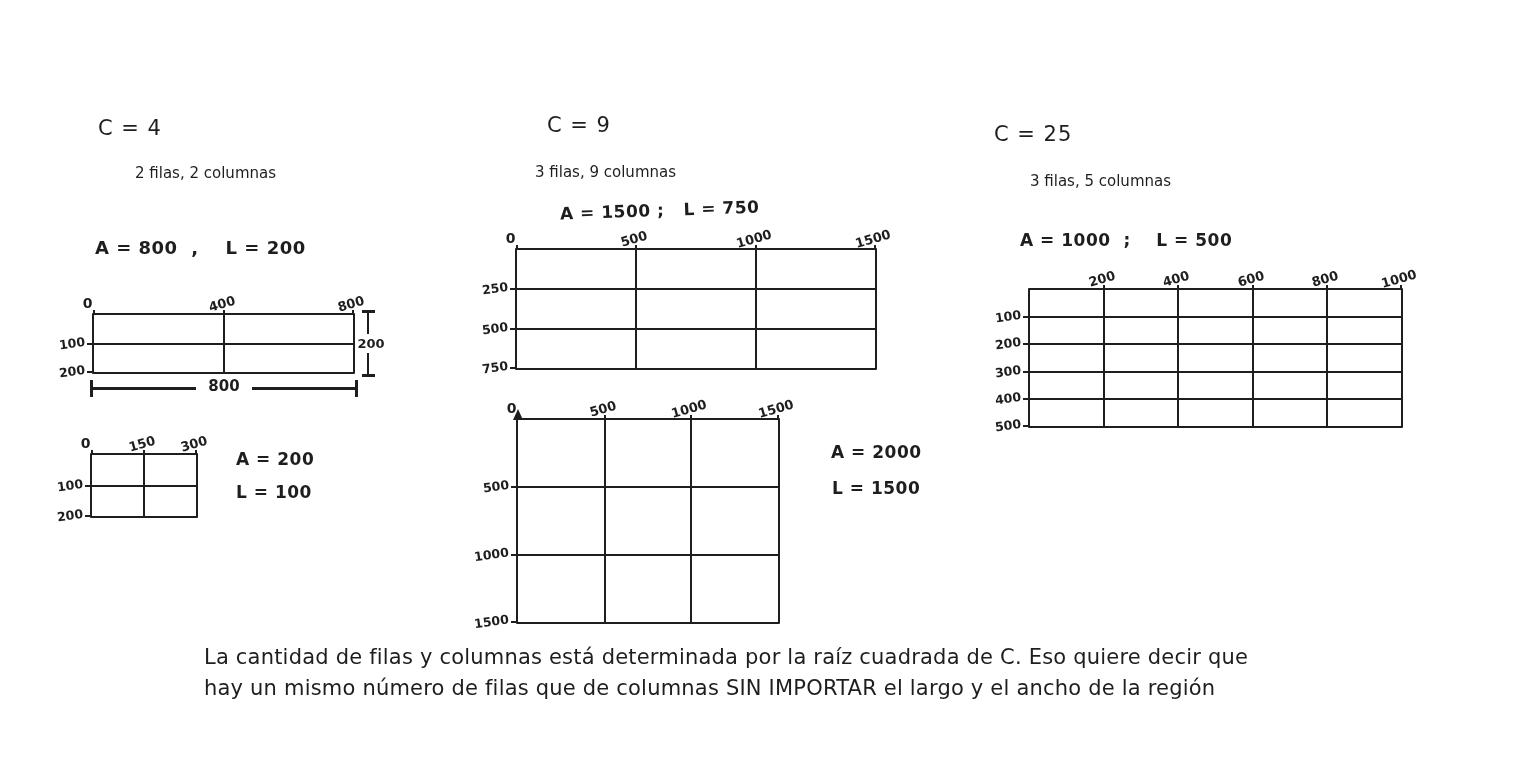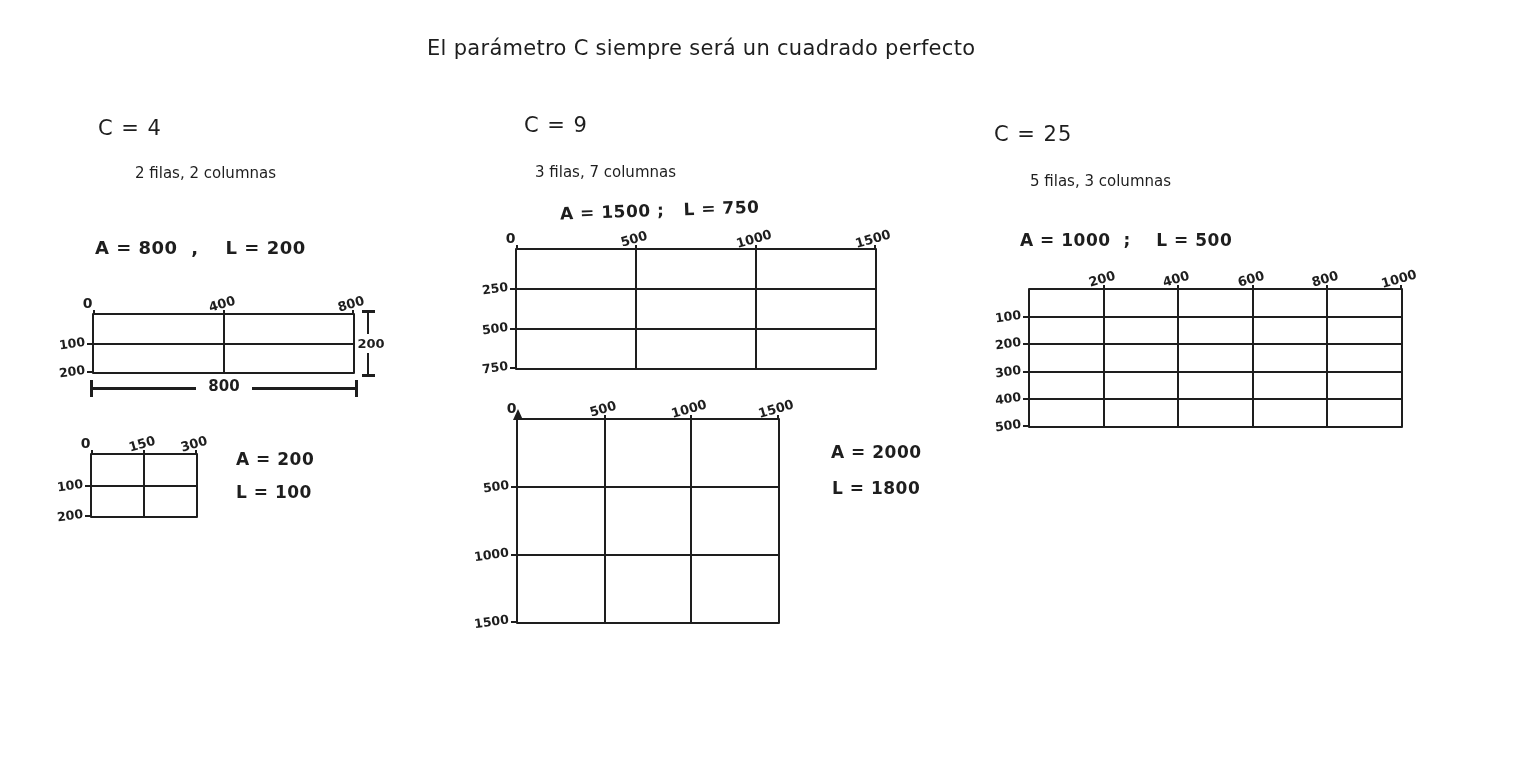--- a/index.html
+++ b/index.html
@@ -44,21 +44,20 @@
   .dim-v { position: absolute; display: flex; flex-direction: column; align-items: center; width: 18px; }
   .dim-v .cap-h { height: 3px; width: 13px; background: var(--ink); }
   .dim-v .dline { flex: 1; width: 2.5px; background: var(--ink); }
   .dim-v .dtext { padding: 2px 0 2px 6px; font-size: 13px; font-weight: 700; }
 </style>
 </head>
 <body>
 
 <div class="canvas">
 
-  <div class="hw title" style="left:427px; top:36px">El parámetro C siempre será un cuadrado perfecto</div>
 
   <div class="hw heading" style="left:98px; top:116px">C = 4</div>
   <div class="hw sub" style="left:135px; top:164px">2 filas, 2 columnas</div>
   <div class="hw params" style="left:95px; top:237px; font-size:18px">A = 800  ,    L = 200</div>
 
   <div class="grid" style="left:92px; top:313px; width:263px; height:61px">
       <div class="gv" style="left: 50%;"></div>
       <div class="gh" style="top: 50%;"></div>
       <div class="tick-t" style="left: 0%;"></div>
       <div class="lbl-t zero" style="left: 0%;">0</div>
@@ -98,22 +97,22 @@
       <div class="tick-t" style="left: 100%;"></div>
       <div class="lbl-t" style="left: 100%;">300</div>
       <div class="tick-l" style="top: 50%;"></div>
       <div class="lbl-l" style="top: 50%;">100</div>
       <div class="tick-l" style="top: 100%;"></div>
       <div class="lbl-l" style="top: 100%;">200</div>
     </div>
   <div class="hw params" style="left:236px; top:449px">A = 200</div>
   <div class="hw params" style="left:236px; top:482px">L = 100</div>
 
-  <div class="hw heading" style="left:524px; top:113px">C = 9</div>
-  <div class="hw sub" style="left:535px; top:163px">3 filas, 7 columnas</div>
+  <div class="hw heading" style="left:547px; top:113px">C = 9</div>
+  <div class="hw sub" style="left:535px; top:163px">3 filas, 9 columnas</div>
   <div class="hw params" style="left:560px; top:200px; transform:rotate(-2deg)">A = 1500 ;   L = 750</div>
 
   <div class="grid" style="left:515px; top:248px; width:362px; height:122px">
       <div class="gv" style="left: 33.3333%;"></div>
       <div class="gv" style="left: 66.6667%;"></div>
       <div class="gh" style="top: 33.3333%;"></div>
       <div class="gh" style="top: 66.6667%;"></div>
       <div class="tick-t" style="left: 0%;"></div>
       <div class="lbl-t zero" style="left: 0%;">0</div>
       <div class="tick-t" style="left: 33.33%;"></div>
@@ -145,24 +144,24 @@
       <div class="lbl-t" style="left: 100%;">1500</div>
       <div class="tick-l" style="top: 33.33%;"></div>
       <div class="lbl-l" style="top: 33.33%;">500</div>
       <div class="tick-l" style="top: 66.67%;"></div>
       <div class="lbl-l" style="top: 66.67%;">1000</div>
       <div class="tick-l" style="top: 100%;"></div>
       <div class="lbl-l" style="top: 100%;">1500</div>
       <div class="arrow-up"></div>
     </div>
   <div class="hw params" style="left:831px; top:442px">A = 2000</div>
-  <div class="hw params" style="left:832px; top:478px">L = 1800</div>
+  <div class="hw params" style="left:832px; top:478px">L = 1500</div>
 
   <div class="hw heading" style="left:994px; top:122px">C = 25</div>
-  <div class="hw sub" style="left:1030px; top:172px">5 filas, 3 columnas</div>
+  <div class="hw sub" style="left:1030px; top:172px">3 filas, 5 columnas</div>
   <div class="hw params" style="left:1020px; top:230px">A = 1000  ;    L = 500</div>
 
   <div class="grid" style="left:1028px; top:288px; width:375px; height:140px">
       <div class="gv" style="left: 20%;"></div>
       <div class="gv" style="left: 40%;"></div>
       <div class="gv" style="left: 60%;"></div>
       <div class="gv" style="left: 80%;"></div>
       <div class="gh" style="top: 20%;"></div>
       <div class="gh" style="top: 40%;"></div>
       <div class="gh" style="top: 60%;"></div>
@@ -182,14 +181,16 @@
       <div class="tick-l" style="top: 40%;"></div>
       <div class="lbl-l" style="top: 40%;">200</div>
       <div class="tick-l" style="top: 60%;"></div>
       <div class="lbl-l" style="top: 60%;">300</div>
       <div class="tick-l" style="top: 80%;"></div>
       <div class="lbl-l" style="top: 80%;">400</div>
       <div class="tick-l" style="top: 100%;"></div>
       <div class="lbl-l" style="top: 100%;">500</div>
     </div>
 
+  <div class="hw footer" style="left:204px; top:645px">La cantidad de filas y columnas está determinada por la raíz cuadrada de C. Eso quiere decir que</div>
+  <div class="hw footer" style="left:204px; top:676px">hay un mismo número de filas que de columnas SIN IMPORTAR el largo y el ancho de la región</div>
 
 </div>
 
 </body></html>

